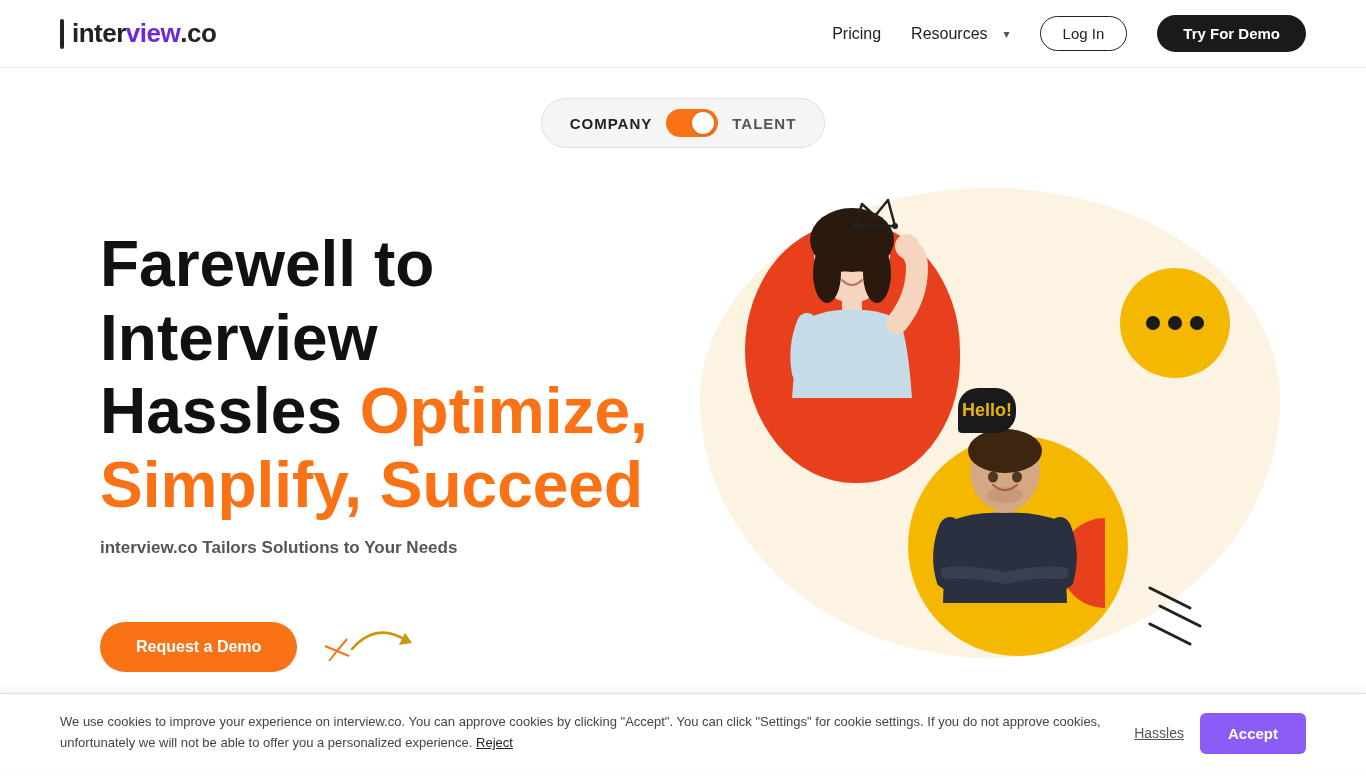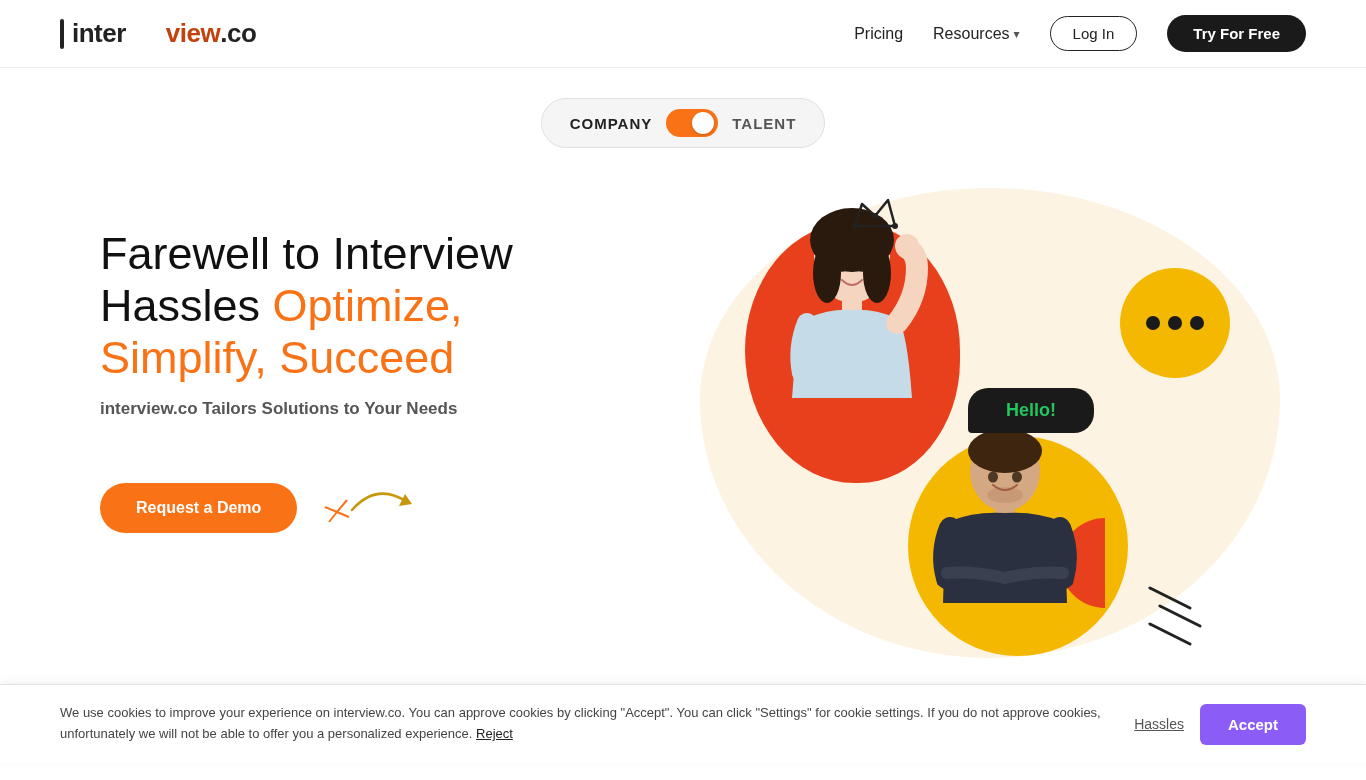--- a/index.html
+++ b/index.html
@@ -23,36 +23,36 @@
       color: #222;
       letter-spacing: -0.5px;
     }
     .logo-bar {
       width: 4px;
       height: 30px;
       background: #222;
       margin-right: 8px;
       border-radius: 2px;
     }
-    .logo span.orange { color: #c2410c; margin-left: 40px; }
+    .logo span.orange { color: #6d28d9; }
     .nav {
       display: flex;
       align-items: center;
       gap: 30px;
     }
     .nav-link {
       font-size: 16px;
       color: #222;
       text-decoration: none;
       font-weight: 500;
     }
     .nav-resources {
       display: flex;
       align-items: center;
-      gap: 4px;
+      gap: 16px;
       cursor: pointer;
     }
     .nav-resources .chevron {
       font-size: 12px;
       color: #555;
     }
     .btn-login {
       border: 1.5px solid #222;
       background: transparent;
       color: #222;
@@ -120,22 +120,22 @@
       align-items: flex-start;
       padding: 40px 60px 0 100px;
       position: relative;
       min-height: 560px;
     }
     .hero-left {
       flex: 0 0 550px;
       padding-top: 40px;
     }
     .hero-title {
-      font-size: 45px;
-      font-weight: 400;
+      font-size: 64px;
+      font-weight: 700;
       color: #111;
       line-height: 1.15;
       margin-bottom: 10px;
     }
     .hero-title .orange {
       color: #f97316;
     }
     .hero-subtitle {
       font-size: 17px;
       color: #555;
@@ -184,24 +184,24 @@
       top: 5px;
       left: 170px;
       z-index: 5;
       font-size: 36px;
     }
 
     
     .bubble-hello {
       position: absolute;
       top: 200px;
-      left: 298px;
+      left: 288px;
       background: #1a1a1a;
-      color: #22c55e;
-      padding: 12px 38px;
+      color: #eab308;
+      padding: 12px 4px;
       border-radius: 20px 20px 20px 4px;
       font-size: 18px;
       font-weight: 700;
       z-index: 6;
     }
     .bubble-dots {
       position: absolute;
       top: 80px;
       left: 450px;
       z-index: 6;
@@ -219,21 +219,21 @@
     .dot {
       width: 14px;
       height: 14px;
       background: #1a1a1a;
       border-radius: 50%;
     }
 
     
     .cookie-banner {
       position: fixed;
-      bottom: 17px;
+      bottom: 8px;
       left: 0;
       right: 0;
       background: #fff;
       border-top: 1px solid #e0e0e0;
       padding: 18px 60px;
       display: flex;
       align-items: center;
       justify-content: space-between;
       gap: 20px;
       z-index: 100;
@@ -284,21 +284,21 @@
       <span class="orange">view</span>
       <span>.co</span>
   </div>
   <nav class="nav">
     <a class="nav-link">Pricing</a>
     <div class="nav-link nav-resources">
       <span>Resources</span>
       <span class="chevron">▾</span>
     </div>
     <button class="btn-login">Log In</button>
-    <button class="btn-try">Try For Free</button>
+    <button class="btn-try">Try For Demo</button>
   </nav>
 </header>
 
 <div class="toggle-section">
   <div class="toggle-pill">
     <span class="toggle-label active">COMPANY</span>
     <div class="toggle-switch">
       <div class="toggle-knob"></div>
     </div>
     <span class="toggle-label">TALENT</span>

